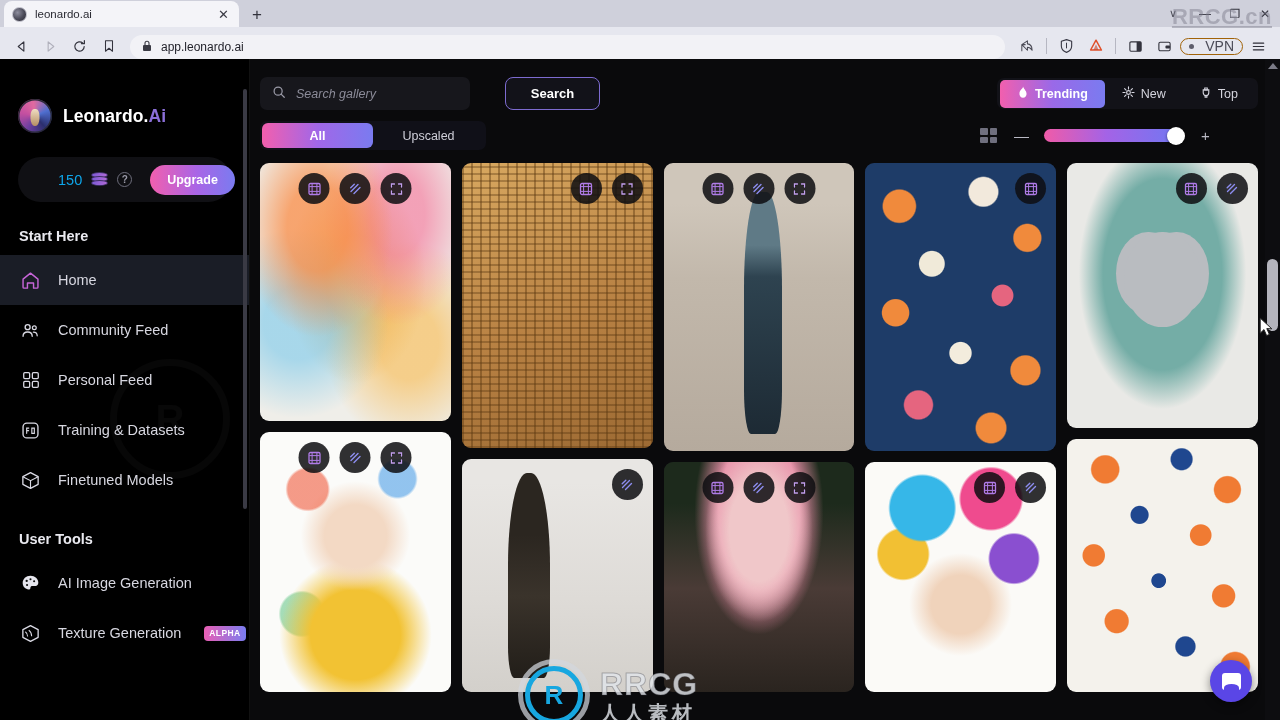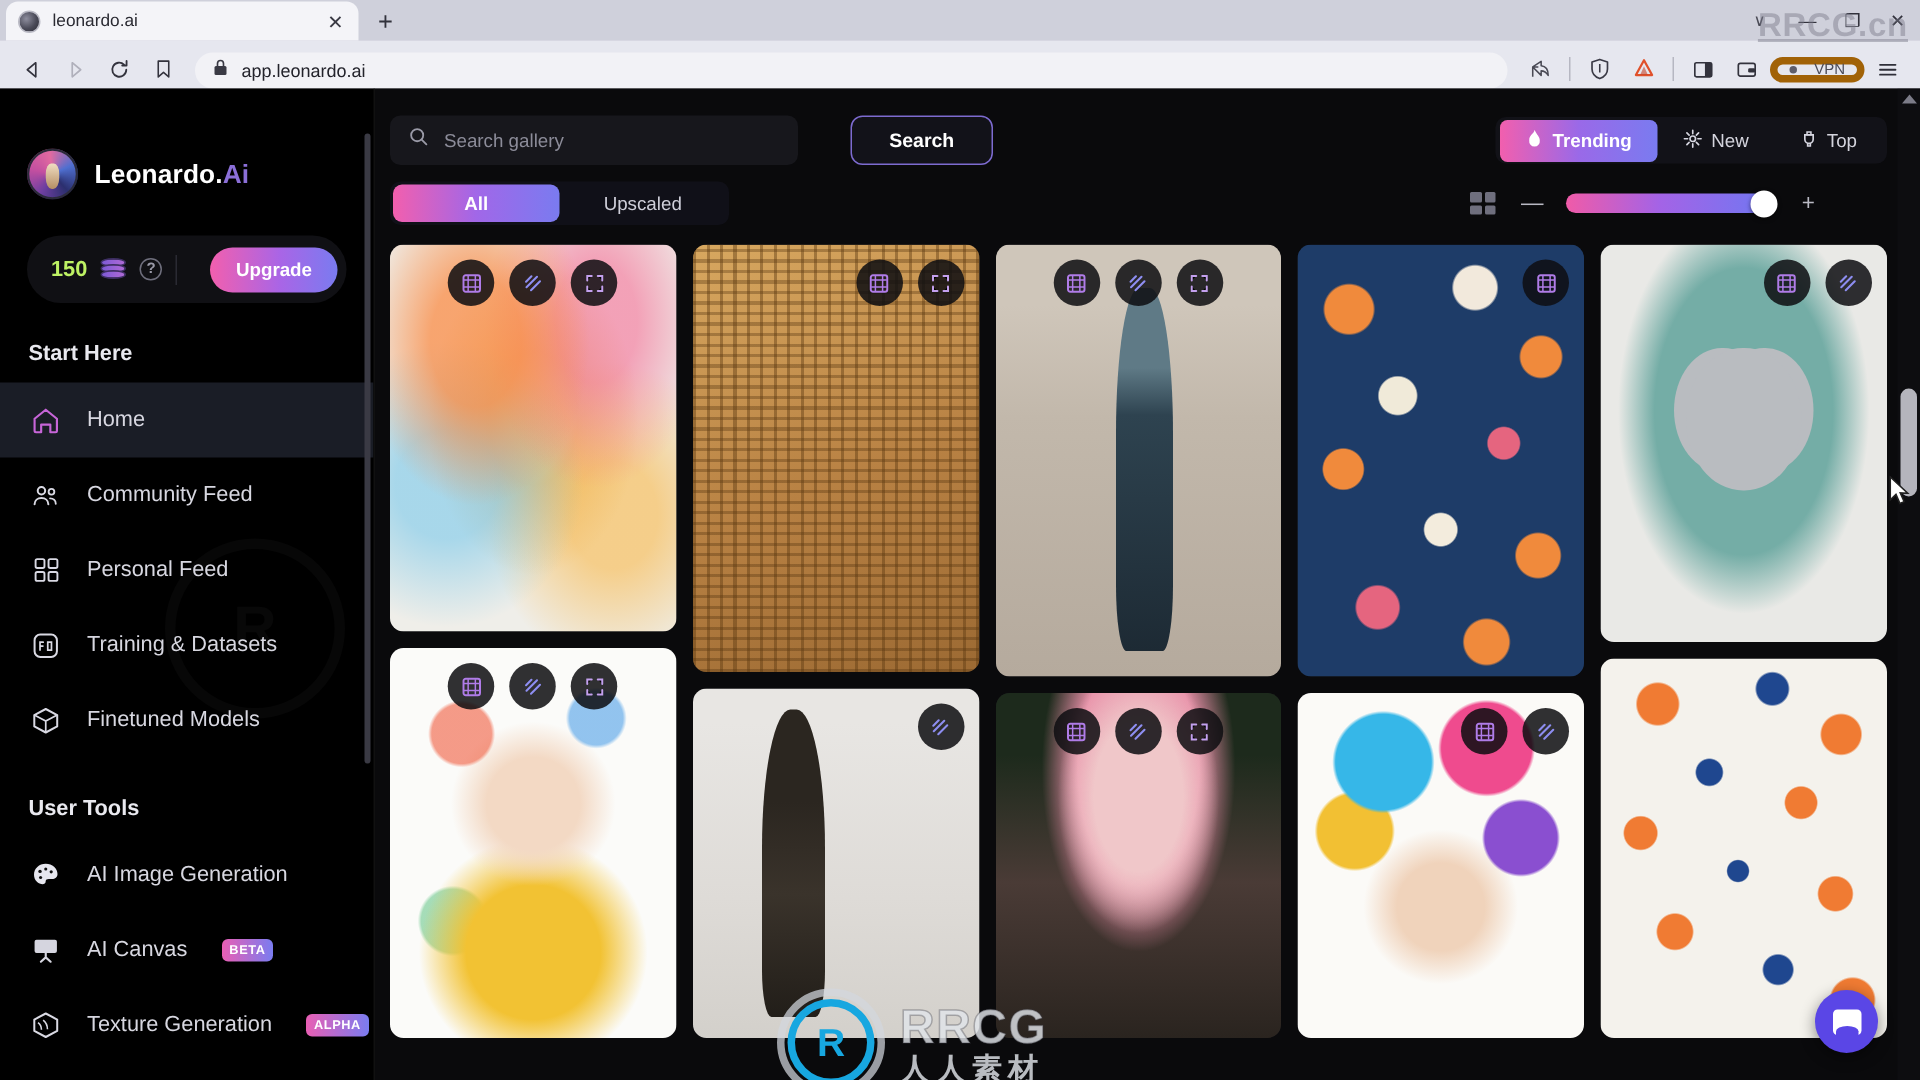--- a/index.html
+++ b/index.html
@@ -52,21 +52,21 @@
   .urlbar {
     flex: 1; height: 24px; background: #f2f2f6; border-radius: 13px;
     display: flex; align-items: center; padding: 0 12px; gap: 9px; margin: 0 6px;
   }
   .url-lock { flex:none; }
   .url-text { font-size: 12px; color: #23232b; }
   .navright { display: flex; align-items: center; gap: 2px; }
   .vsep { width:1px; height:16px; background:#b6b7c2; margin: 0 4px; }
   .vpn-pill {
     display:flex; align-items:center; gap:11px; height:17px; padding:0 8px;
-    border:5px solid #a16207; border-radius:9px; font-size:10px; color:#4c4c58;
+    border:1px solid #a16207; border-radius:9px; font-size:14px; color:#4c4c58;
   }
   .vpn-dot { width:5px; height:5px; border-radius:50%; background:#5e5e6c; }
 
   
   .wm-top {
     position:absolute; right: 8px; top: 4px; font-size: 22px; letter-spacing: .5px;
     color: rgba(120,120,135,.45); font-weight: bold; pointer-events:none;text-decoration:underline;
   }
 
   
@@ -91,21 +91,21 @@
     width:9px; height:17px; border-radius:40% 40% 45% 45%;
     background: linear-gradient(180deg,#f0ddc2,#b58e63);
   }
   .brand-name { font-size: 17.5px; font-weight: 600; color: #fff; letter-spacing: .1px; }
   .brand-name .ai { color: #8b6fd8; }
 
   .credits {
     margin: 24px 18px 0 18px; height: 45px; background: #101014;
     border-radius: 23px; display: flex; align-items: center; padding: 0 6px 0 16px; gap: 9px;
   }
-  .credit-num { font-size: 14.5px; font-weight: 700; color: #bef264; }
+  .credit-num { font-size: 14.5px; font-weight: 400; color: #0ea5e9; margin-left: 24px; }
   .coin {
     width: 17px; height: 15px; flex:none; position: relative;
   }
   .coin i {
     position:absolute; left:0; width:17px; height:6px; border-radius:50%;
     background: linear-gradient(90deg,#7d5ad6,#b06ad6); border:1px solid #3d2f63;
   }
   .coin i:nth-child(1){ top:0; } .coin i:nth-child(2){ top:4px; } .coin i:nth-child(3){ top:8px; }
   .help-circle {
     width: 15px; height: 15px; border-radius: 50%; border: 1.3px solid #6e6e7c;
@@ -142,22 +142,22 @@
     border-radius:50%; border: 7px solid rgba(255,255,255,.028);
     display:flex; align-items:center; justify-content:center;
     font-size: 40px; font-weight: 800; color: rgba(255,255,255,.03); pointer-events:none;
   }
 
   
   .main { flex: 1; position: relative; background: #0a0a0c; overflow: hidden; }
   .toolbar { padding: 18px 22px 0 10px; }
   .tb-row1 { display:flex; align-items:center; gap: 0; }
   .searchbox {
-    width: 272px; height: 33px; background: #17171c; border-radius: 7px;
-    display:flex; align-items:center; gap: 10px; padding: 0 12px;
+    width: 210px; height: 33px; background: #17171c; border-radius: 7px;
+    display:flex; align-items:center; gap: 10px; padding: 0 12px; font-style: italic;
   }
   .search-ph { font-size: 12.5px; color: #8c8c99; }
   .search-btn {
     margin-left: 35px; width: 95px; height: 33px; border-radius: 8px;
     border: 1px solid #7d6bd0; background: #121219; color:#fff;
     font-size: 13px; font-weight: 600; display:flex; align-items:center; justify-content:center;
   }
   .seg-right { margin-left: auto; display:flex; align-items:center; }
   .seg {
     height: 31px; background: #121218; border-radius: 7px; display:flex; align-items:center; padding: 3px;
@@ -532,30 +532,20 @@
           <span class="ic">
             <svg width="21" height="21" viewBox="0 0 22 22">
                 <path d="M11 3C6.3 3 2.8 6.3 2.8 10.6c0 4 3 6.6 6.2 6.6 1.5 0 1.9-.8 1.9-1.6 0-1.4.9-1.9 2.2-1.9h2.3c2.1 0 3.8-1.4 3.8-3.6C19.2 6.2 15.6 3 11 3z" fill="#e6e6ee"></path>
                 <circle cx="7" cy="8.3" r="1.2" fill="#111"></circle>
                 <circle cx="11" cy="6.6" r="1.1" fill="#111"></circle>
                 <circle cx="14.8" cy="8.6" r="1.1" fill="#111"></circle>
                 <circle cx="7.4" cy="12.6" r="1.1" fill="#111"></circle>
               </svg>
           </span>
           <span>AI Image Generation</span>
-        </div>
-        <div class="nav-item">
-          <span class="ic">
-            <svg width="21" height="21" viewBox="0 0 22 22">
-                <rect x="3.2" y="3.6" width="15.6" height="9.4" rx="1.4" fill="#d5d5df"></rect>
-                <path d="M11 13v3M11 16l-3.4 3M11 16l3.4 3" stroke="#d5d5df" stroke-width="1.5" stroke-linecap="round"></path>
-              </svg>
-          </span>
-          <span>AI Canvas</span>
-          <span class="badge">BETA</span>
         </div>
         <div class="nav-item">
           <span class="ic">
             <svg width="21" height="21" viewBox="0 0 22 22">
                 <path d="M11 2.8 19 7v8l-8 4.2L3 15V7z" fill="none" stroke="#d9d9e3" stroke-width="1.4" stroke-linejoin="round"></path>
                 <path d="M5.6 9.2c1.6 1.2 2.4 3 2.4 5M9.2 7.4c2 1.6 3 3.8 3 6.4" fill="none" stroke="#d9d9e3" stroke-width="1.1"></path>
               </svg>
           </span>
           <span>Texture Generation</span>
           <span class="badge">ALPHA</span>

